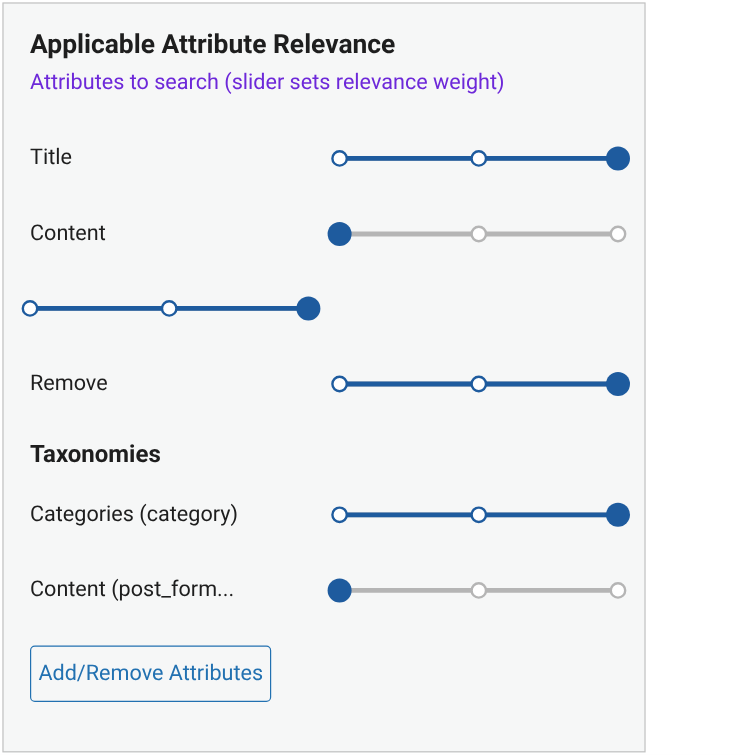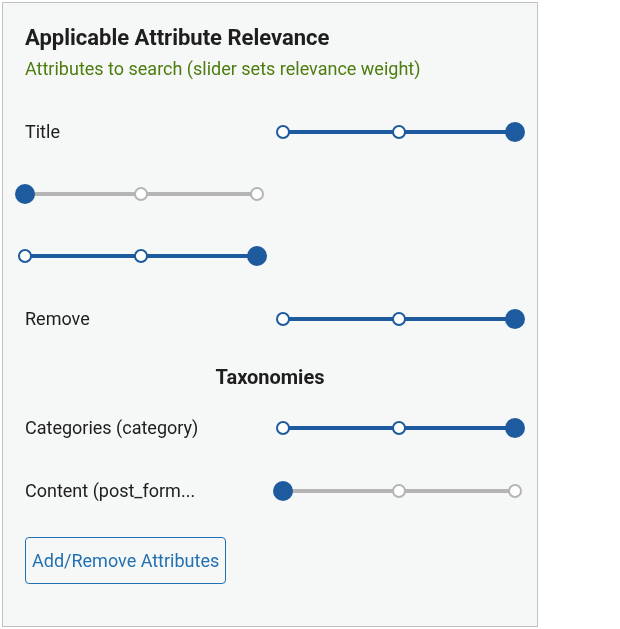--- a/index.html
+++ b/index.html
@@ -22,21 +22,21 @@
       padding: 22px 22px 20px 22px;
     }
     .heading {
       font-size: 22px;
       font-weight: 700;
       color: #1e1e1e;
       margin-bottom: 8px;
     }
     .subheading {
       font-size: 18px;
-      color: #4d7c0f;
+      color: #6d28d9;
       margin-bottom: 42px;
     }
     .row {
       display: flex;
       align-items: center;
       justify-content: space-between;
       margin-bottom: 42px;
     }
     .row-label {
       font-size: 18px;
@@ -46,21 +46,20 @@
       white-space: nowrap;
       overflow: hidden;
       text-overflow: ellipsis;
     }
     .section-heading {
       font-size: 20px;
       font-weight: 700;
       color: #1e1e1e;
       margin-bottom: 28px;
       margin-top: -6px;
-      text-align: center;
     }
     .slider {
       position: relative;
       flex: 1 1 auto;
       max-width: 232px;
       height: 20px;
       display: flex;
       align-items: center;
     }
     .slider-track {
@@ -124,20 +123,21 @@
         <div class="row-label">Title</div>
         <div class="slider">
           <div class="slider-track"></div>
           <div class="slider-fill" style="left: 0%; width: 100%;"></div>
           <div class="slider-dot active" style="left: 0%;"></div>
           <div class="slider-dot active" style="left: 50%;"></div>
           <div class="slider-handle" style="left: 100%;"></div>
         </div>
       </div>
       <div class="row">
+        <div class="row-label">Content</div>
         <div class="slider">
           <div class="slider-track"></div>
           <div class="slider-fill" style="left: 0%; width: 0%;"></div>
           <div class="slider-dot inactive" style="left: 50%;"></div>
           <div class="slider-dot inactive" style="left: 100%;"></div>
           <div class="slider-handle" style="left: 0%;"></div>
         </div>
       </div>
       <div class="row">
         <div class="slider">

